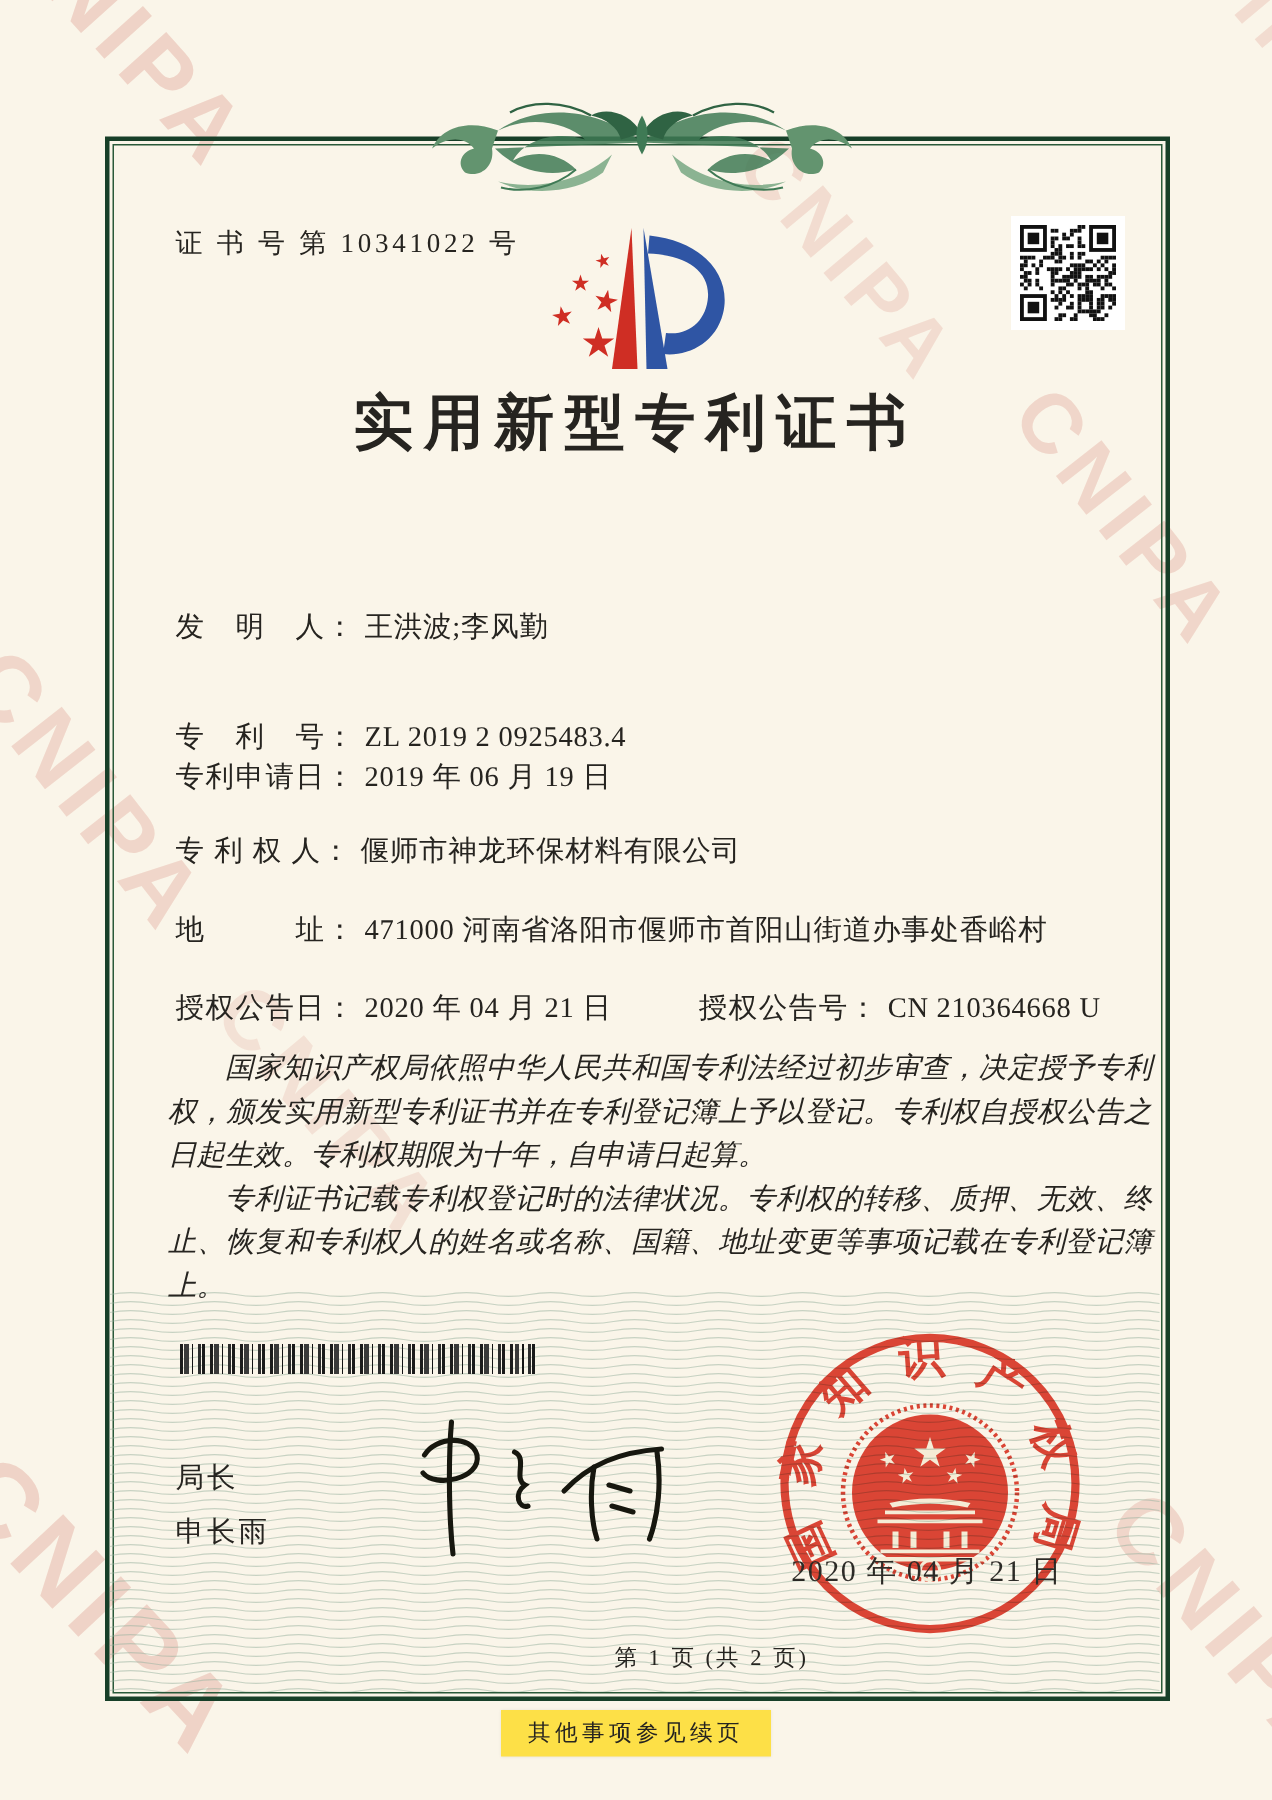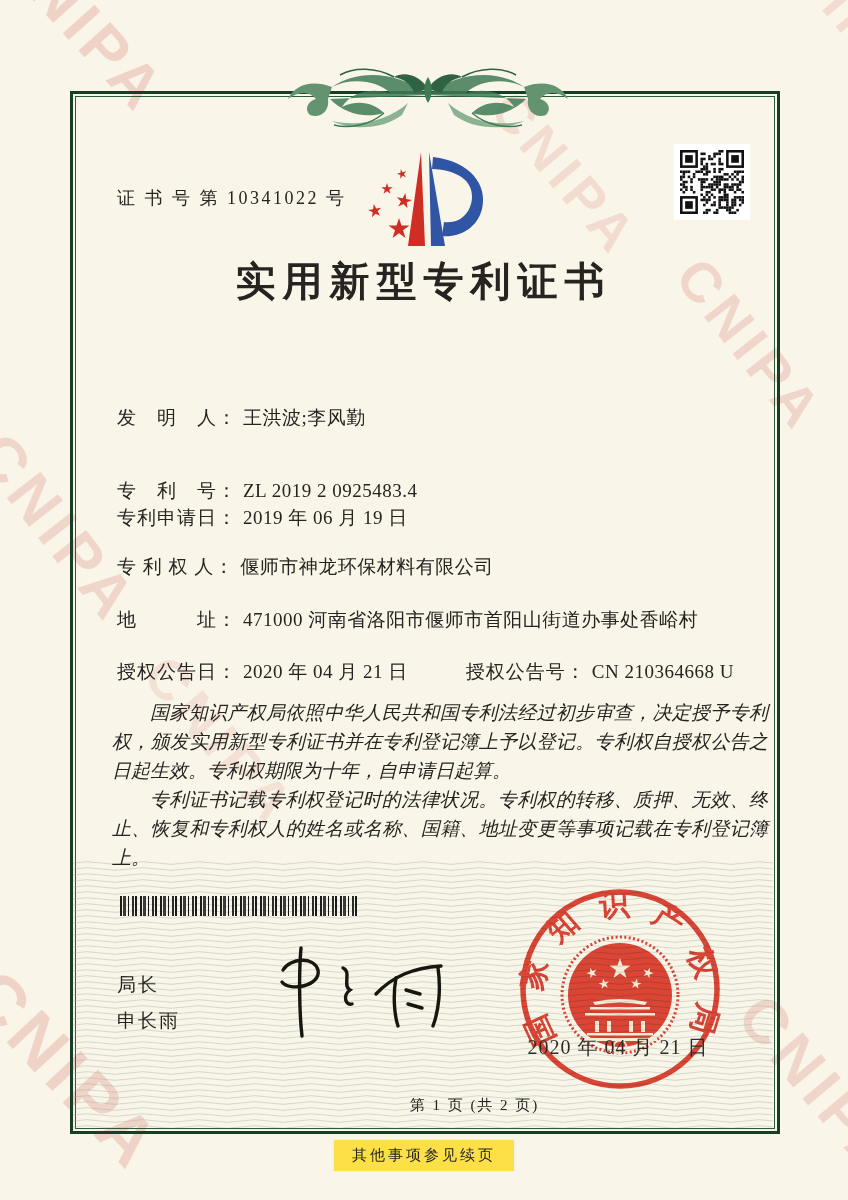--- a/index.html
+++ b/index.html
@@ -9,21 +9,21 @@
   .wm{position:absolute;font-family:"Liberation Sans",sans-serif;font-weight:bold;
       color:#e7b9ac;letter-spacing:6px;pointer-events:none;z-index:1;}
   
   .frame{position:absolute;left:70px;top:91px;width:704px;height:1037px;
          border:3px solid #173f28;z-index:2;}
   .frame::after{content:"";position:absolute;left:2px;top:2px;right:2px;bottom:2px;
          border:1px solid #2a5a3a;}
   .orn{position:absolute;z-index:3;}
   
   .abs{position:absolute;z-index:4;}
-  .certno{left:117px;top:150px;font-size:18px;letter-spacing:2.5px;margin-top:36px;}
+  .certno{left:117px;top:150px;font-size:18px;letter-spacing:2.5px;}
   .title{left:70px;top:254px;width:707px;text-align:center;font-size:40px;
          font-weight:bold;letter-spacing:7px;}
   .row{left:117px;font-size:19px;letter-spacing:.5px;white-space:nowrap;}
   .row .lab{letter-spacing:1px;}
   .row .val{margin-left:6px;}
   .pair2{margin-left:58px;}
   .paras{left:112px;top:698px;width:656px;font-size:19px;line-height:29px;
          font-style:italic;text-align:justify;}
   .paras p{margin:0;text-indent:2em;}
   .barcode{left:120px;top:896px;width:238px;height:20px;

